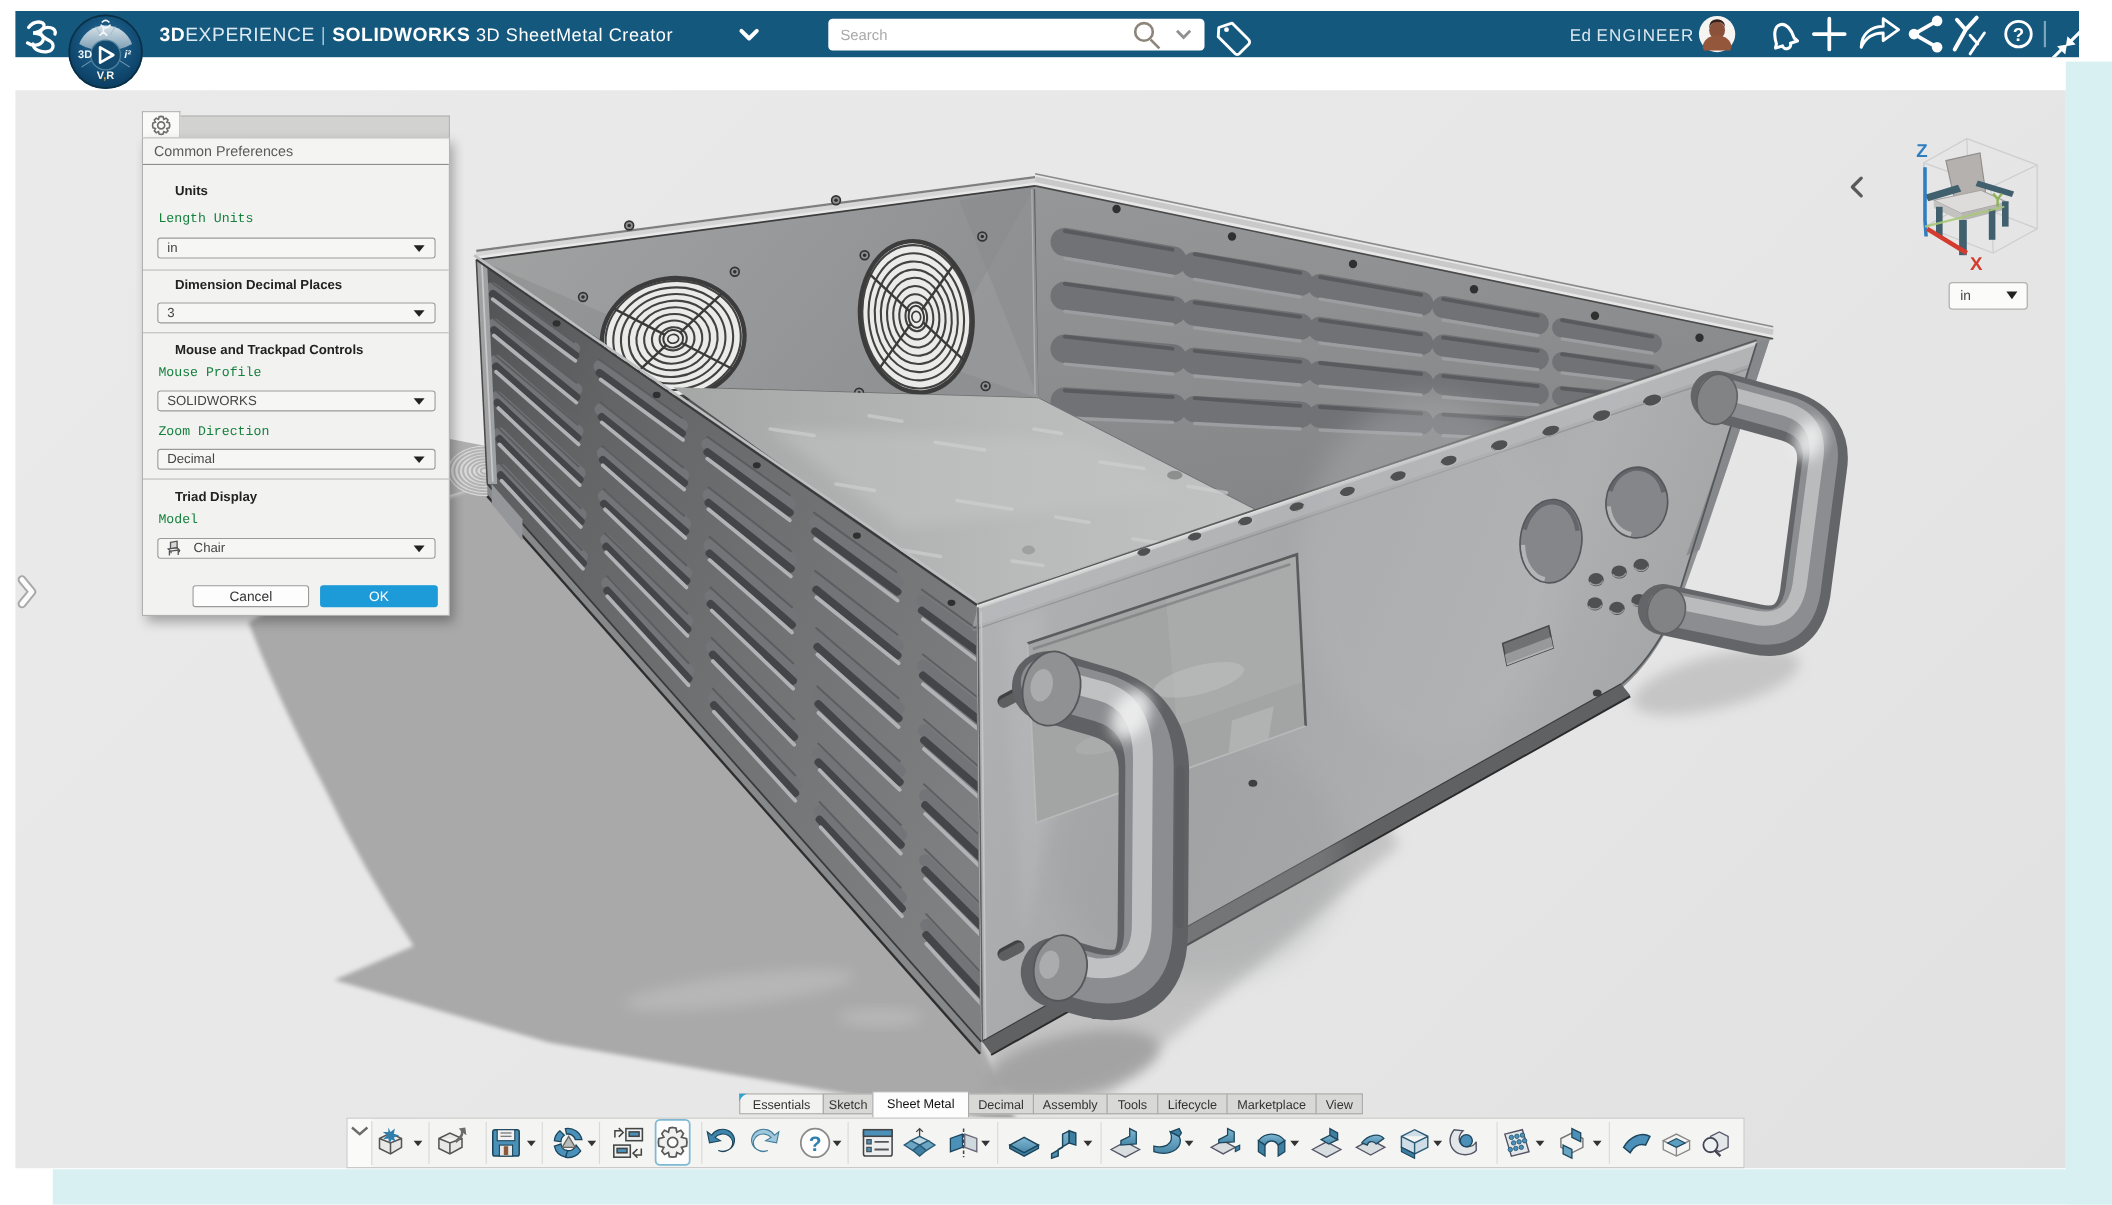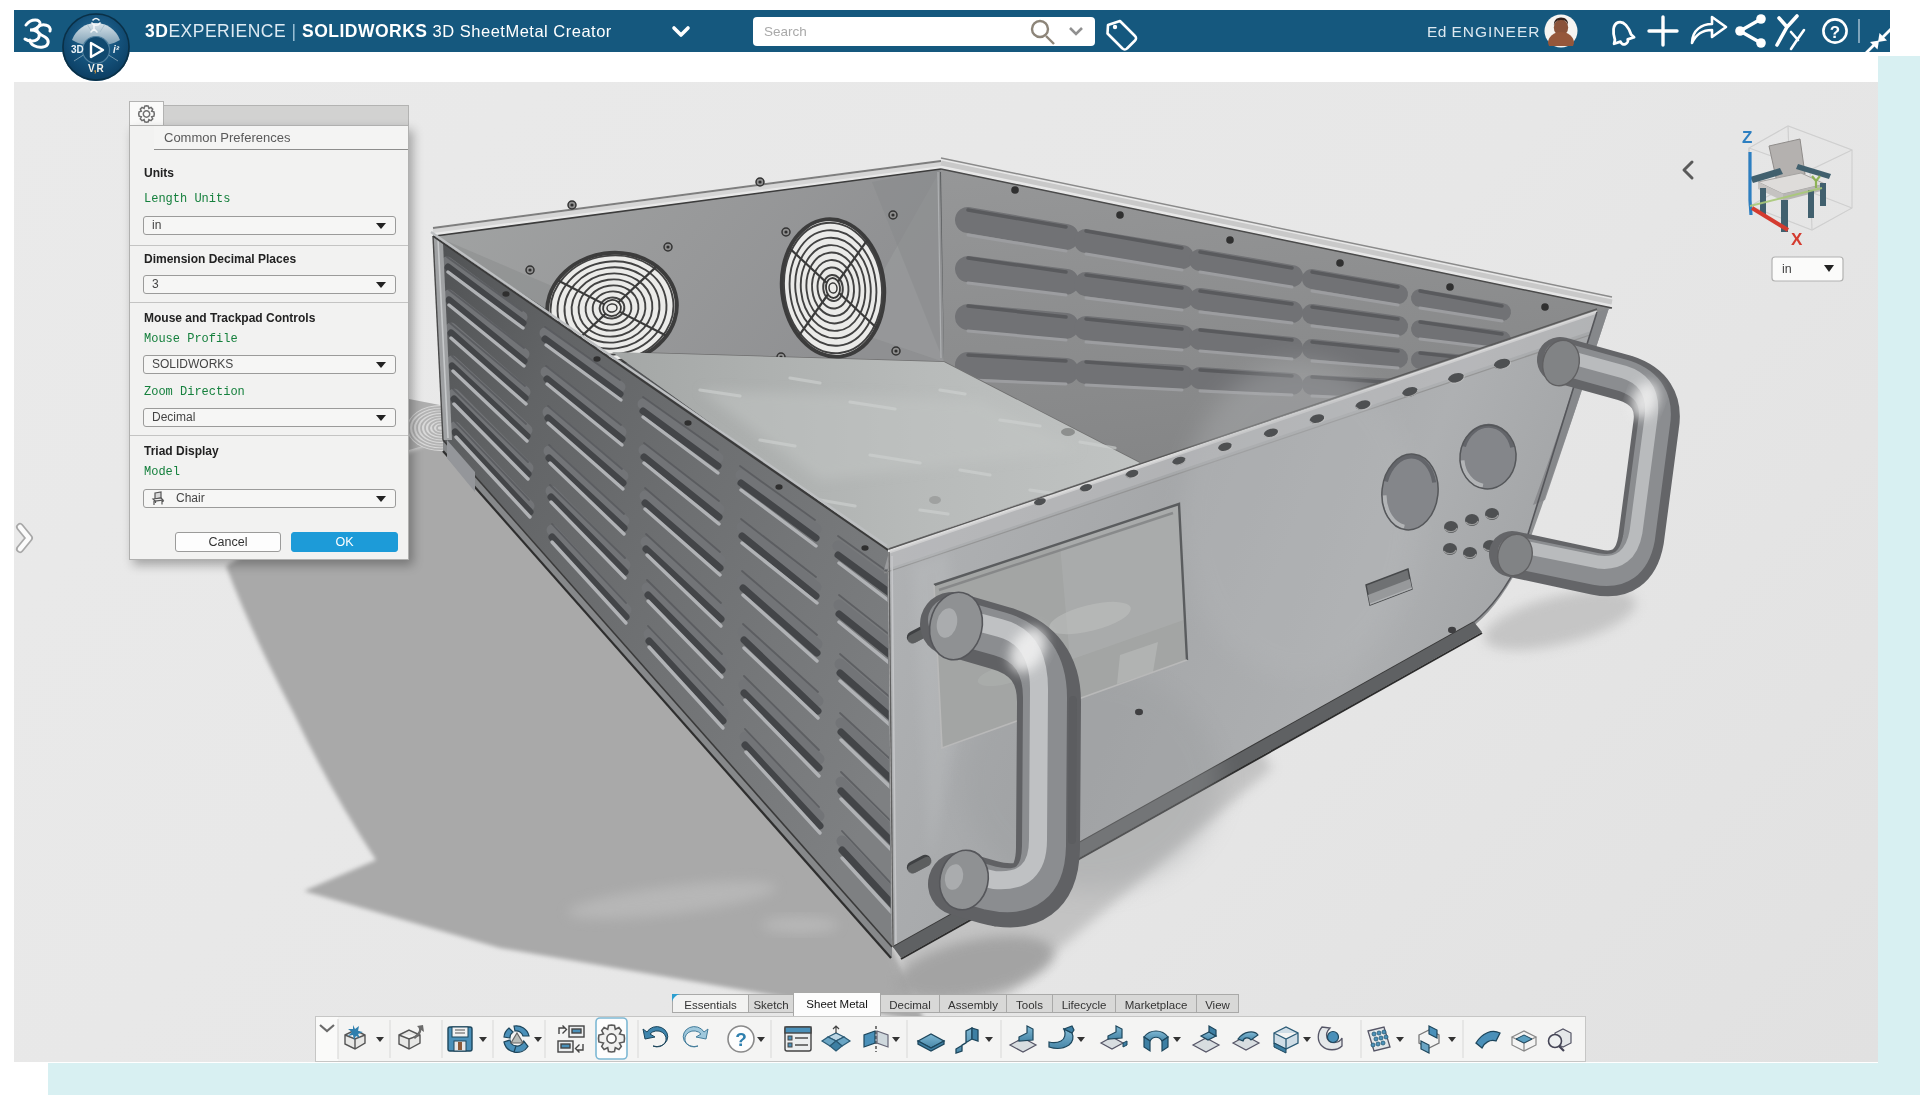--- a/index.html
+++ b/index.html
@@ -13,23 +13,23 @@
 #scene { position:absolute; left:0; top:0; width:1920px; height:1095px; overflow:hidden; }
 
 #dlg { position:absolute; left:129px; top:101px; width:280px; }
 #dlg-tab { position:absolute; left:0; top:0; width:35px; height:24px; background:#fafaf9;
   border:1px solid #b3b3b2; border-bottom:none; }
 #dlg-strip { position:absolute; left:35px; top:4px; width:245px; height:20px; background:#d2d2d1;
   border:1px solid #b3b3b2; border-bottom:none; border-left:none; }
 #dlg-main { position:absolute; left:0; top:24px; width:280px; height:435px; background:#f2f2f1;
   border:1px solid #b0b0af; box-shadow:4px 5px 10px rgba(0,0,0,0.30); }
 #dlg-title { height:24px; line-height:24px; background:#f4f4f3; color:#5a5a5a; font-size:13px;
-  padding-left:10px; border-bottom:1px solid #8d8d8c;margin-left:24px; }
+  padding-left:10px; border-bottom:1px solid #8d8d8c; }
 .dl { position:absolute; left:14px; font-size:12px; color:#15803d;font-family:Liberation Mono, monospace; }
-.db { position:absolute; left:14px; font-size:12px; font-weight:bold; color:#222; }
+.db { position:absolute; left:29px; font-size:12px; font-weight:bold; color:#222; }
 .dd { position:absolute; left:13px; width:253px; height:19px; background:#f6f6f5;
   border:1px solid #9b9b9a; border-radius:3px; font-size:12px; color:#444; line-height:17px;
   padding-left:8px; }
 .dd:after { content:""; position:absolute; right:9px; top:6px; width:0; height:0;
   border-left:5px solid transparent; border-right:5px solid transparent; border-top:6px solid #222; }
 .dsep { position:absolute; left:0; width:278px; height:1px; background:#dddddc;
   border-top:1px solid #c4c4c3; }
 #btn-cancel { position:absolute; left:45px; top:406px; width:106px; height:20px; background:#fdfdfd;
   border:1px solid #9b9b9a; border-radius:3px; font-size:12.5px; color:#333; text-align:center;
   line-height:18px; }

